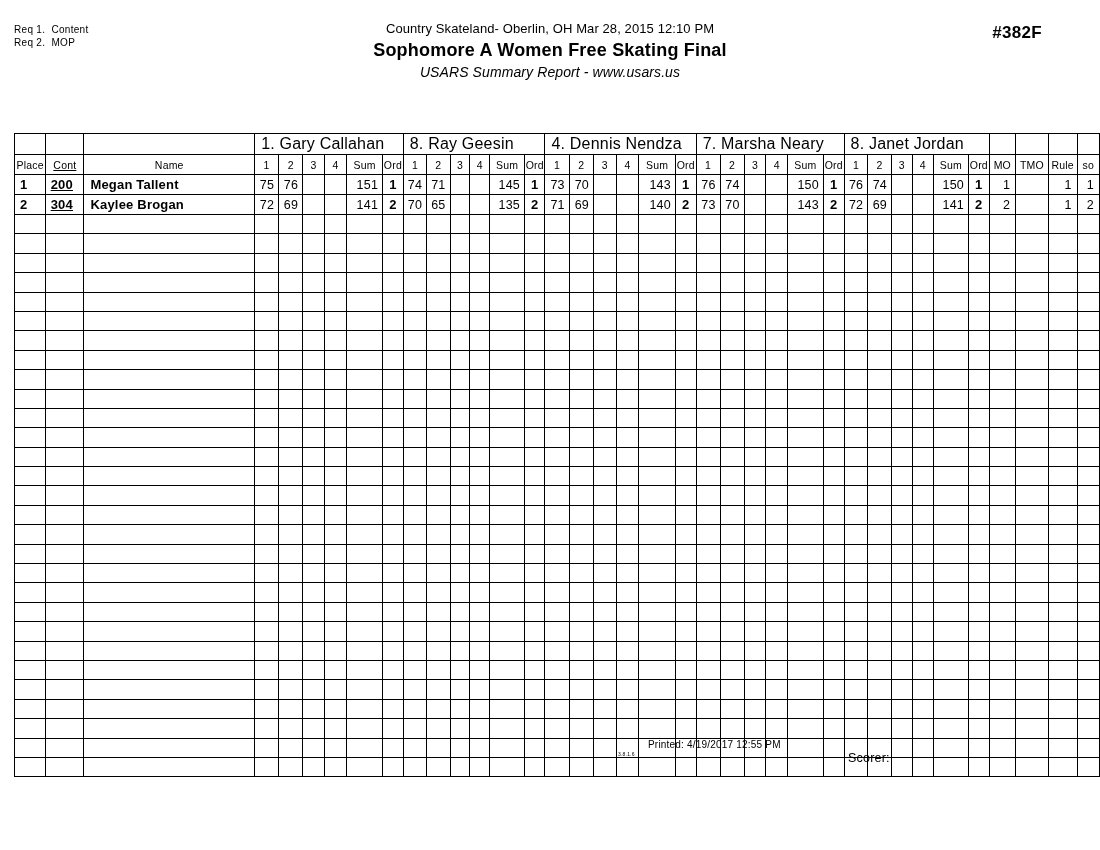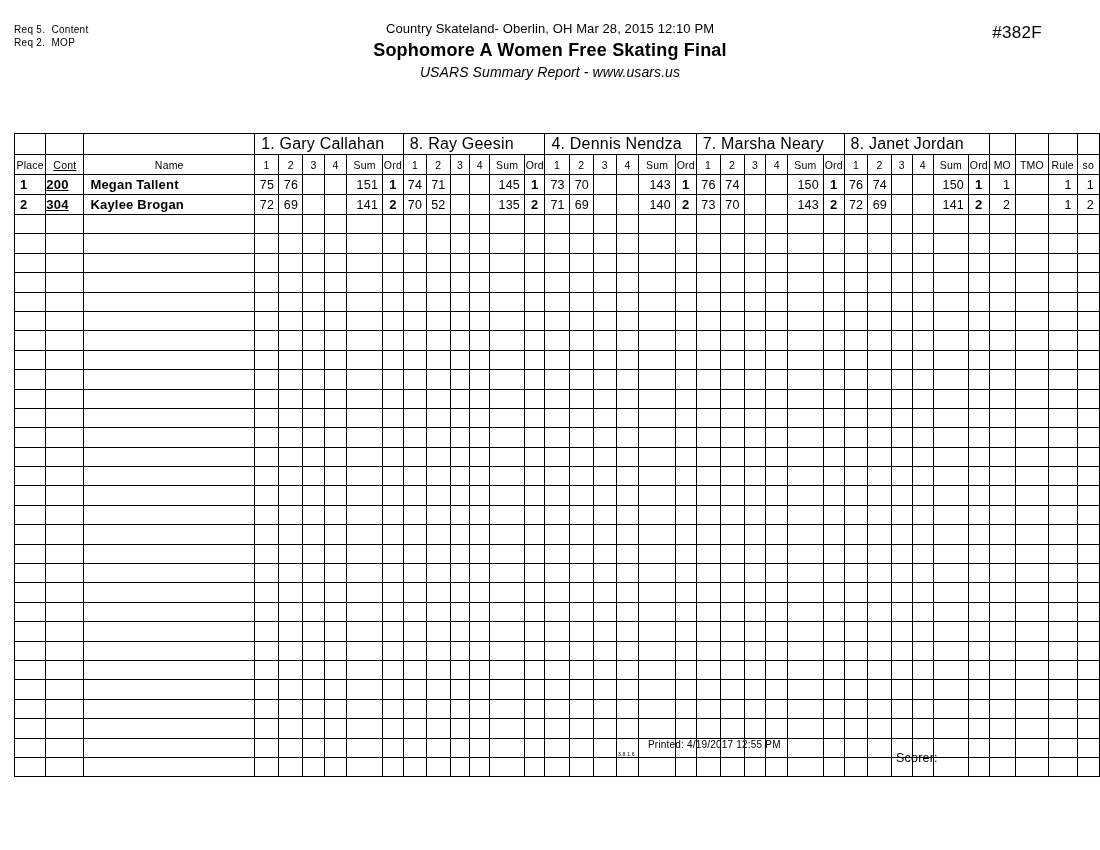--- a/index.html
+++ b/index.html
@@ -56,21 +56,21 @@
     font-size: 14px;
     line-height: 21px;
     letter-spacing: 0.1px;
     font-style: italic;
   }
   #event-code {
     position: absolute;
     right: 58px;
     top: 23px;
     font-size: 17px;
-    font-weight: normal;
+    font-weight: bold;
     letter-spacing: 0.3px;
   }
 
   
   #sheet {
     position: absolute;
     left: 14px;
     top: 133px;
   }
   table.grid {
@@ -119,21 +119,21 @@
     height: 19px;
     font-size: 13px;
     font-weight: bold;
     letter-spacing: 0.2px;
   }
   tr.datarow td.num { font-weight: normal; font-size: 12.5px; text-align: right; padding-right: 4px; }
   tr.datarow td.sum { font-weight: normal; font-size: 12.5px; text-align: right; padding-right: 4px; }
   tr.datarow td.ord { font-weight: bold; font-size: 13px; text-align: center; }
   tr.datarow td.tail { font-weight: normal; font-size: 12.5px; text-align: right; padding-right: 5px; }
   tr.datarow td.place { text-align: left; padding-left: 5px; }
-  tr.datarow td.cont  { text-align: left; padding-right: 6px; }
+  tr.datarow td.cont  { text-align: center; padding-right: 6px; }
   tr.datarow td.name  { text-align: left; padding-left: 6px; font-size: 13px; }
 
   tr.emptyrow td { height: 18.4px; }
 
   td.c-place { width: 26px; }
   td.c-cont  { width: 36px; text-decoration: underline; }
   td.c-name  { width: 203px; }
   td.c-s     { width: 20px; }
   td.c-sum   { width: 33px; }
   td.c-ord   { width: 20px; }
@@ -162,28 +162,27 @@
     font-size: 10px;
     letter-spacing: 0.2px;
     white-space: nowrap;
   }
   #scorer {
     position: absolute;
     left: 848px;
     top: 751px;
     font-size: 12.5px;
     letter-spacing: 0.2px;
-    margin-left: 48px;
   }
 </style>
 </head>
 <body>
 
 <div id="req-block">
-  <div>Req 5.  Content</div>
+  <div>Req 1.  Content</div>
   <div>Req 2.  MOP</div>
 </div>
 
 <div id="header">
   <div class="hdr-venue">Country Skateland- Oberlin, OH  Mar 28, 2015  12:10 PM</div>
   <div class="hdr-event">Sophomore A Women Free Skating Final</div>
   <div class="hdr-report">USARS Summary Report - www.usars.us</div>
 </div>
 <div id="event-code">#382F</div>
 
@@ -286,21 +285,21 @@
           <td class="c-place place">2</td>
           <td class="c-cont cont">304</td>
           <td class="c-name name">Kaylee Brogan</td>
           <td class="c-s num">72</td>
           <td class="c-s num">69</td>
           <td class="c-s num"></td>
           <td class="c-s num"></td>
           <td class="c-sum sum">141</td>
           <td class="c-ord ord thick-l thick-r">2</td>
           <td class="c-s num">70</td>
-          <td class="c-s num">52</td>
+          <td class="c-s num">65</td>
           <td class="c-s num"></td>
           <td class="c-s num"></td>
           <td class="c-sum sum">135</td>
           <td class="c-ord ord thick-l thick-r">2</td>
           <td class="c-s num">71</td>
           <td class="c-s num">69</td>
           <td class="c-s num"></td>
           <td class="c-s num"></td>
           <td class="c-sum sum">140</td>
           <td class="c-ord ord thick-l thick-r">2</td>

